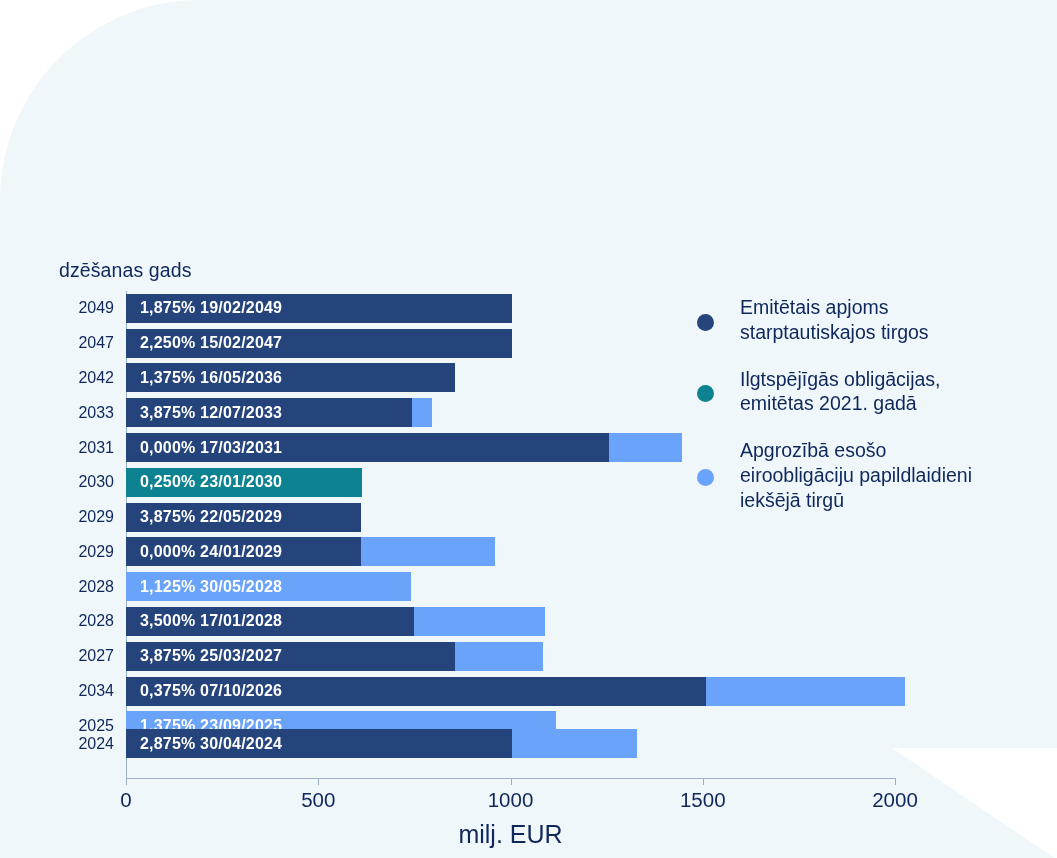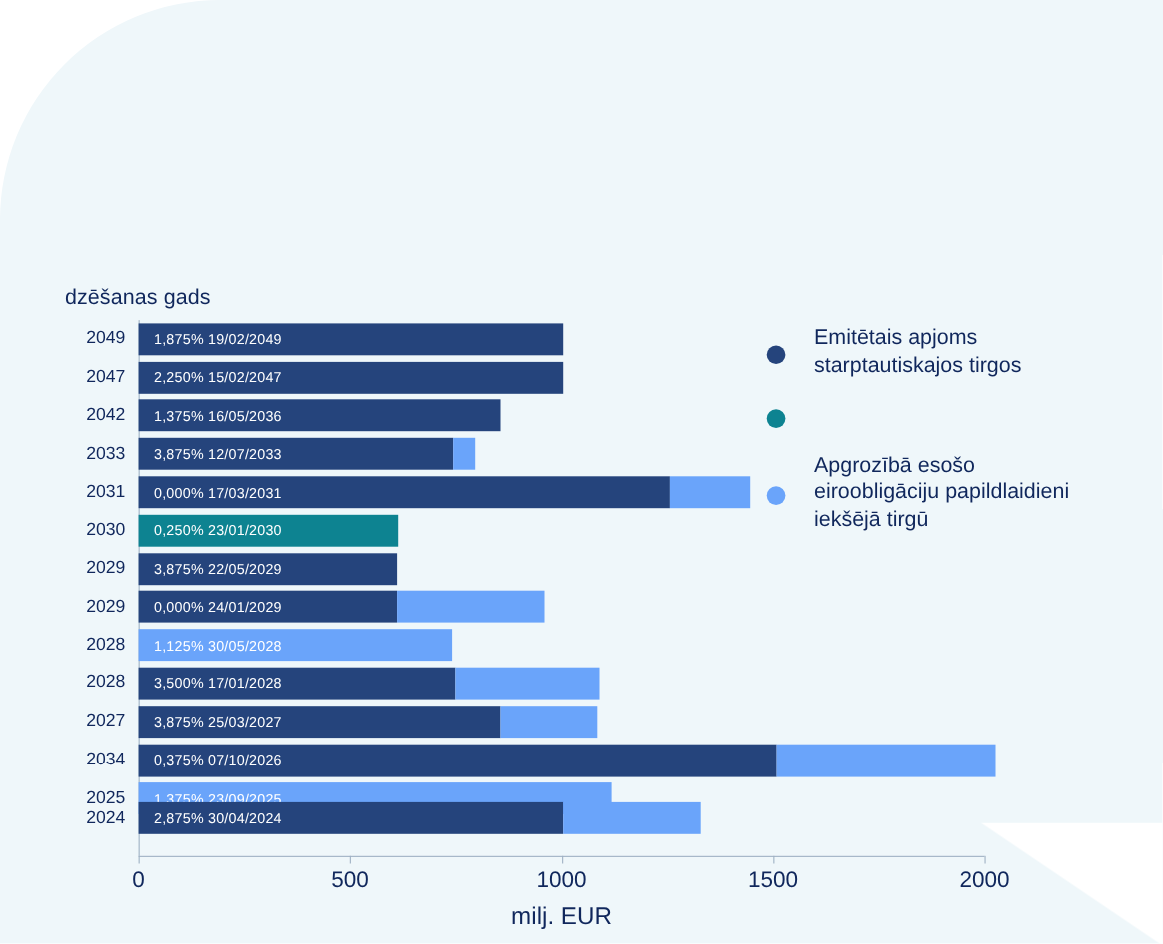--- a/index.html
+++ b/index.html
@@ -98,22 +98,22 @@
   }
   .seg.dark   { background: #25447c; }
   .seg.teal   { background: #0d8391; }
   .seg.light  { background: #6aa4fa; }
   .bar-label {
     position: absolute;
     left: 14px;
     top: 50%;
     transform: translateY(-50%);
     color: #ffffff;
-    font-size: 13px;
-    font-weight: normal;
+    font-size: 16px;
+    font-weight: bold;
     white-space: nowrap;
     letter-spacing: 0.2px;
     pointer-events: none;
   }
 
   
   .xtick {
     position: absolute;
     top: 778px;
     width: 1px;
@@ -127,21 +127,21 @@
     color: #10275c;
     transform: translateX(-50%);
     white-space: nowrap;
   }
   #x-axis-title {
     position: absolute;
     top: 820px;
     left: 126px;
     width: 769px;
     text-align: center;
-    font-size: 22px;
+    font-size: 25px;
     color: #10275c;
   }
 
   
   #legend {
     position: absolute;
     left: 697px;
     top: 295px;
     width: 340px;
   }
@@ -290,20 +290,22 @@
     <div id="x-axis-title">milj. EUR</div>
 
     <div id="legend">
       <div class="legend-item">
         <span class="legend-dot" style="background:#25447c"></span>
         <span class="legend-text">Emitētais apjoms
 starptautiskajos tirgos</span>
       </div>
       <div class="legend-item">
         <span class="legend-dot" style="background:#0d8391"></span>
+        <span class="legend-text">Ilgtspējīgās obligācijas,
+emitētas 2021. gadā</span>
       </div>
       <div class="legend-item">
         <span class="legend-dot" style="background:#6aa4fa"></span>
         <span class="legend-text">Apgrozībā esošo
 eiroobligāciju papildlaidieni
 iekšējā tirgū</span>
       </div>
     </div>
 
   <div class="xtick" style="left: 126px;"></div>

